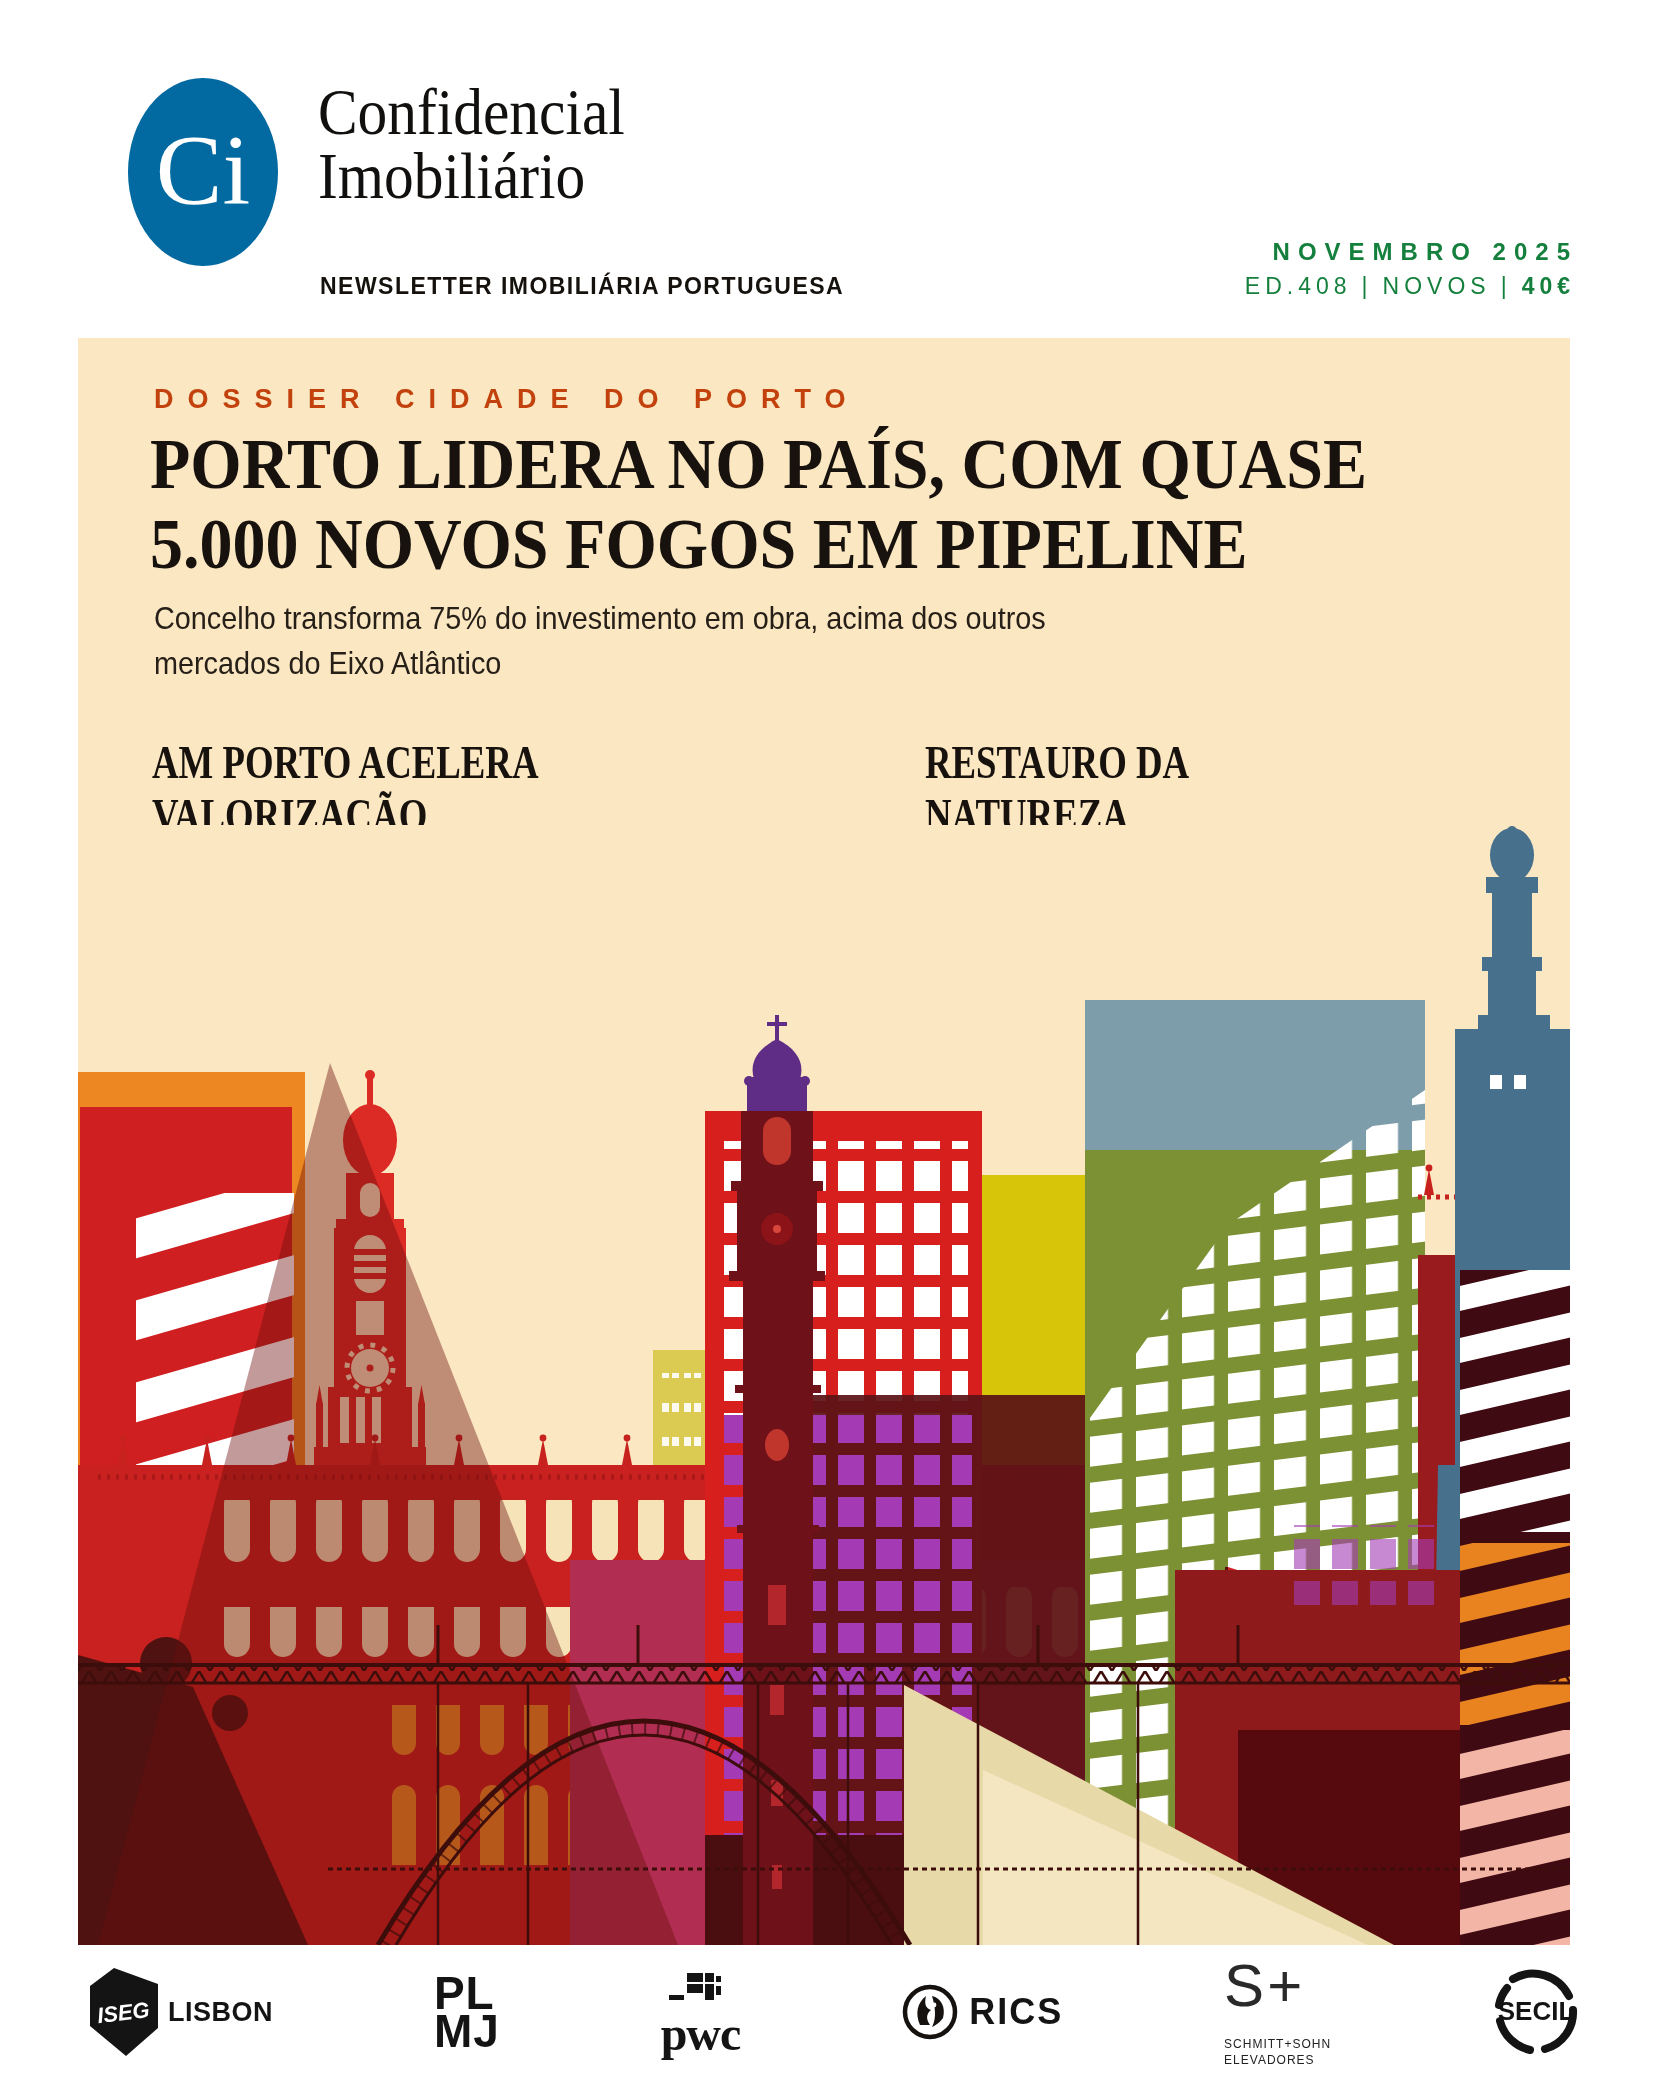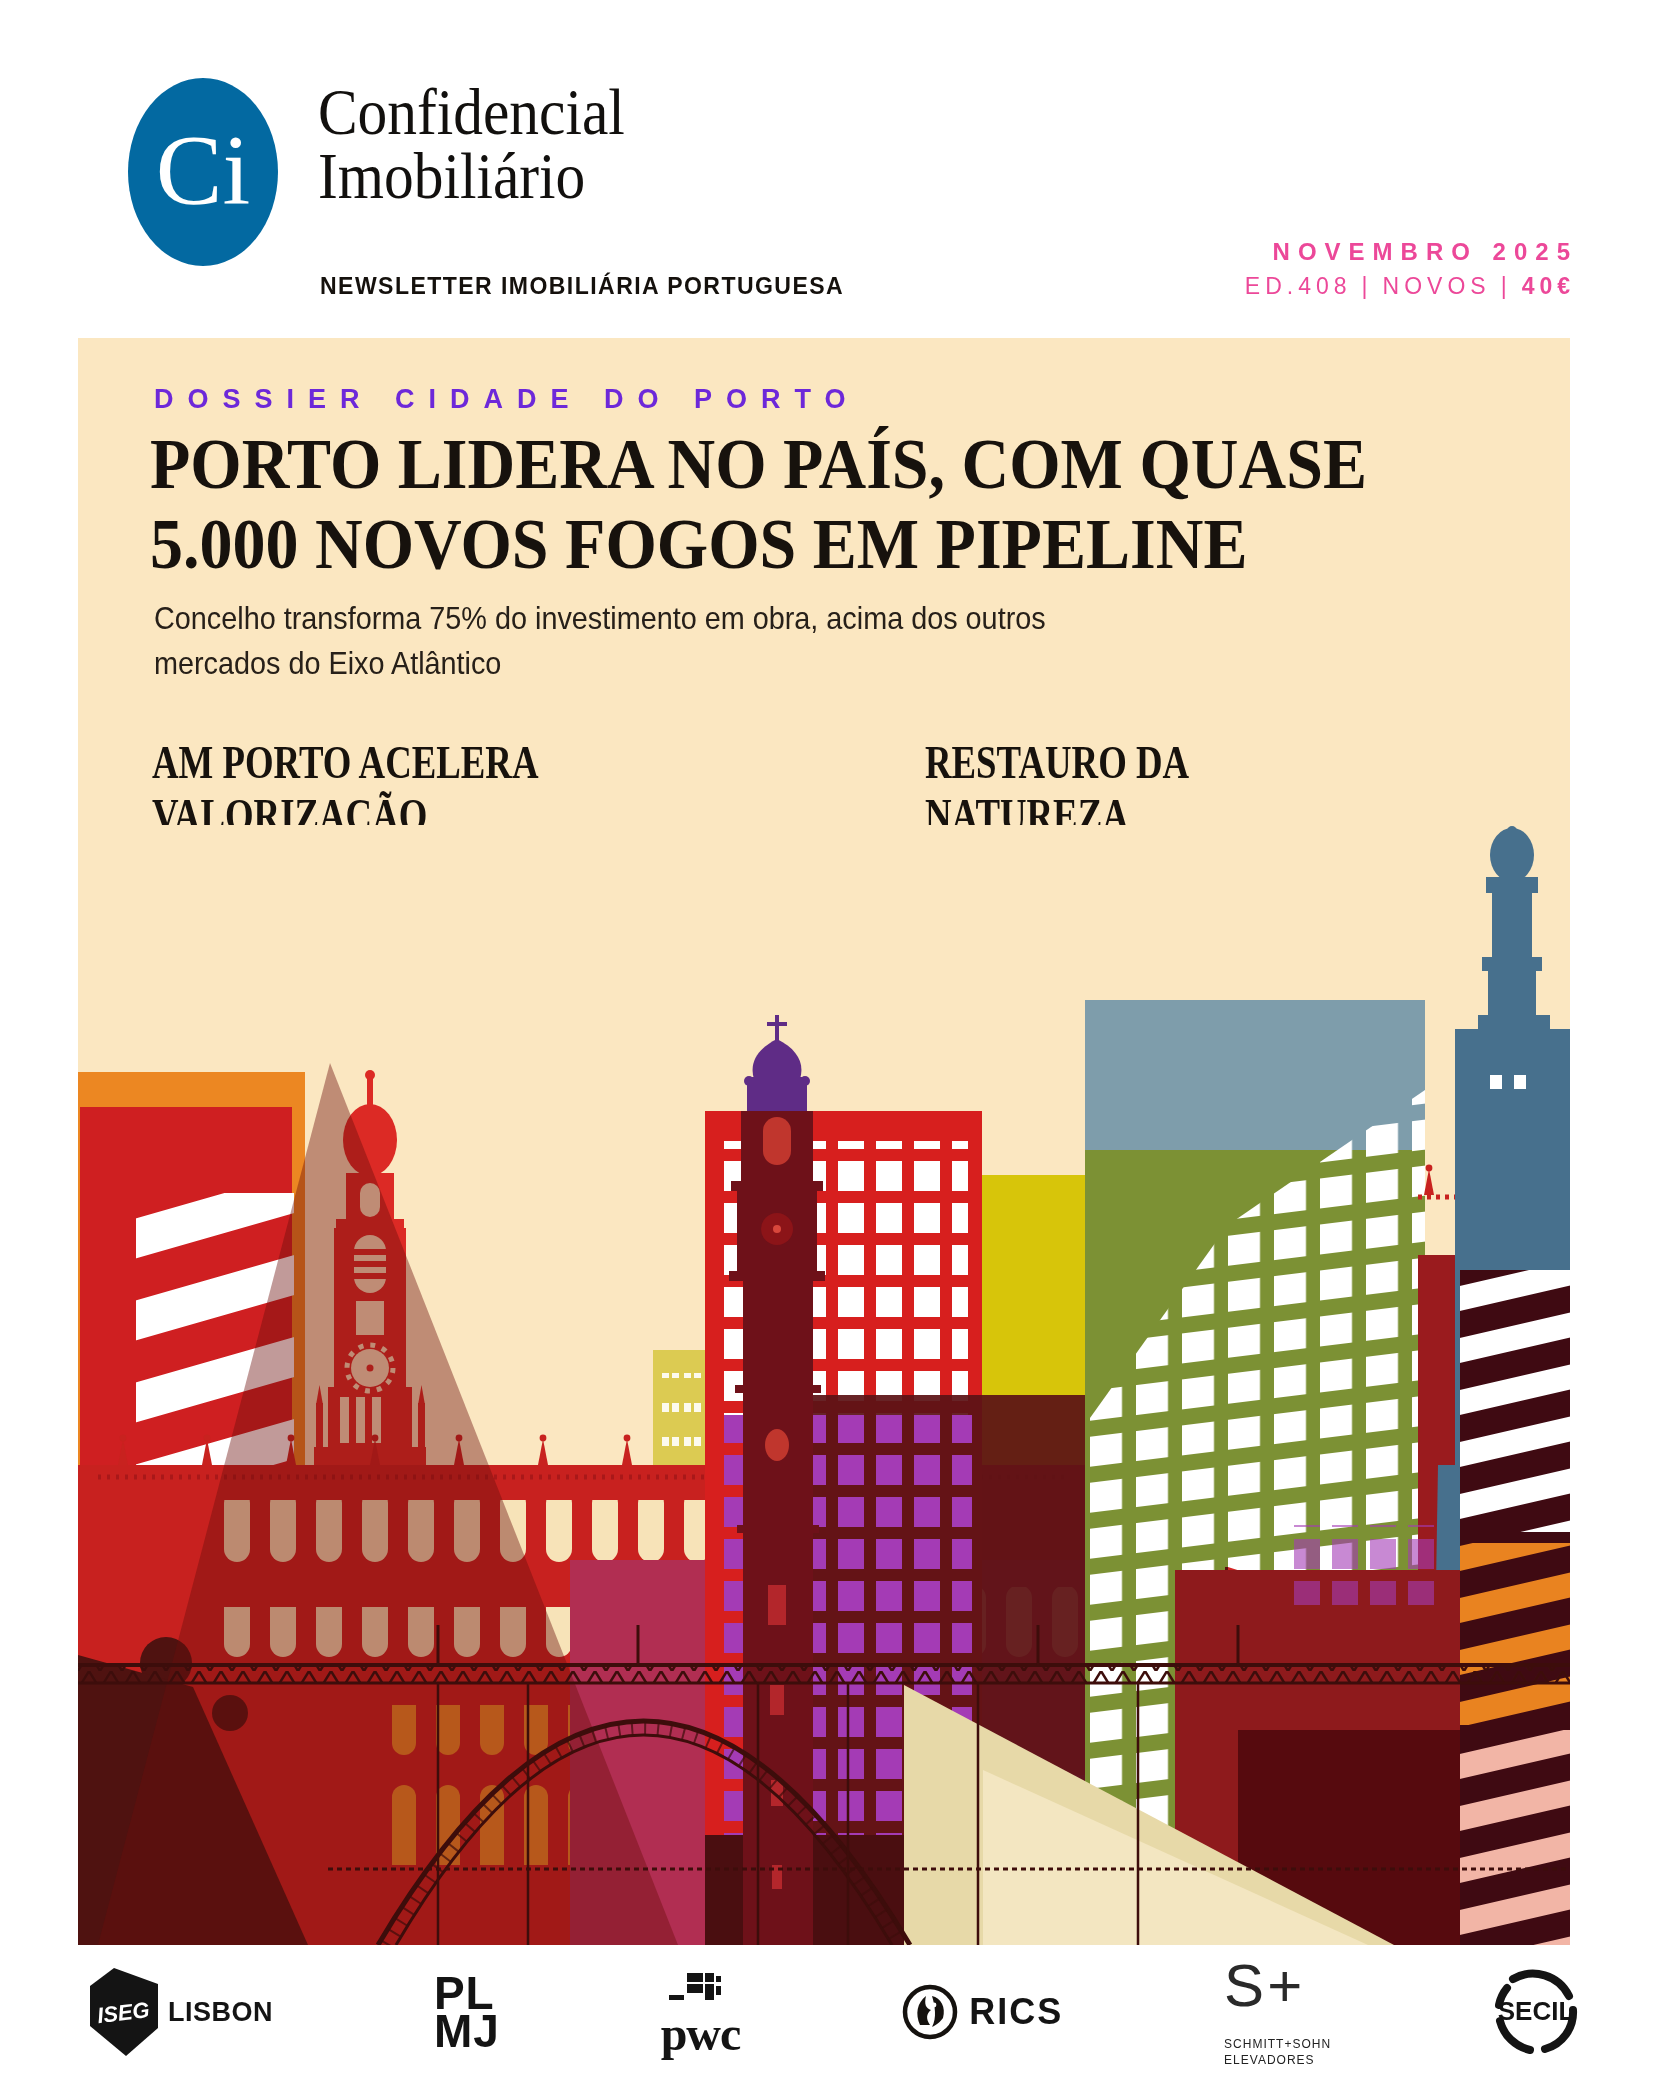--- a/index.html
+++ b/index.html
@@ -9,30 +9,30 @@
   
   .logo-mark{position:absolute;left:128px;top:78px;width:150px;height:188px;background:#0369a1;
              border-radius:50%;display:flex;align-items:center;justify-content:center;}
   .logo-mark span{font-family:"Liberation Serif",serif;font-size:100px;color:#ffffff;line-height:1;
                   transform:translateY(-2px);}
   .masthead-title{position:absolute;left:318px;top:80px;}
   .masthead-title .t1,.masthead-title .t2{font-family:"Liberation Serif",serif;font-size:66px;
         line-height:64px;color:#12100E;transform:scaleX(.9);transform-origin:left;white-space:nowrap;}
   .masthead-sub{position:absolute;left:320px;top:272px;font-size:24px;font-weight:bold;
         letter-spacing:1.5px;color:#15110D;transform:scaleX(.96);transform-origin:left;white-space:nowrap;}
-  .issue-info{position:absolute;right:84px;top:238px;text-align:right;color:#ec4899;white-space:nowrap;margin-left:44px;}
+  .issue-info{position:absolute;right:84px;top:238px;text-align:right;color:#15803d;white-space:nowrap;margin-left:44px;}
   .issue-info .month{font-size:24px;font-weight:bold;letter-spacing:8px;margin-right:-8px;}
   .issue-info .edline{font-size:23px;letter-spacing:5px;margin-top:7px;margin-right:-5px;font-weight:500;}
   .issue-info .edline .sep{margin:0 10px;font-weight:400;}
   .issue-info .edline b{font-weight:800;}
 
   
   .cover-panel{position:absolute;left:78px;top:338px;width:1492px;height:1607px;background:#FBE7C1;}
   .kicker{position:absolute;left:76px;top:46px;font-size:27px;font-weight:bold;letter-spacing:14px;
-          color:#6d28d9;white-space:nowrap;}
+          color:#c2410c;white-space:nowrap;}
   .headline{position:absolute;left:72px;top:86px;font-family:"Liberation Serif",serif;font-weight:bold;
           font-size:71px;line-height:80px;color:#17120D;white-space:nowrap;}
   .headline>div{transform:scaleX(.93);transform-origin:left;}
   .standfirst{position:absolute;left:76px;top:258px;font-size:32px;line-height:45px;color:#272019;
           white-space:nowrap;}
   .standfirst>div{transform:scaleX(.9);transform-origin:left;}
   .story{position:absolute;top:398px;width:560px;}
   .story.left{left:74px;} .story.right{left:847px;}
   .story .stitle{font-family:"Liberation Serif",serif;font-weight:bold;font-size:46px;line-height:53px;
           color:#17120D;white-space:nowrap;transform:scaleX(.8);transform-origin:left;}

